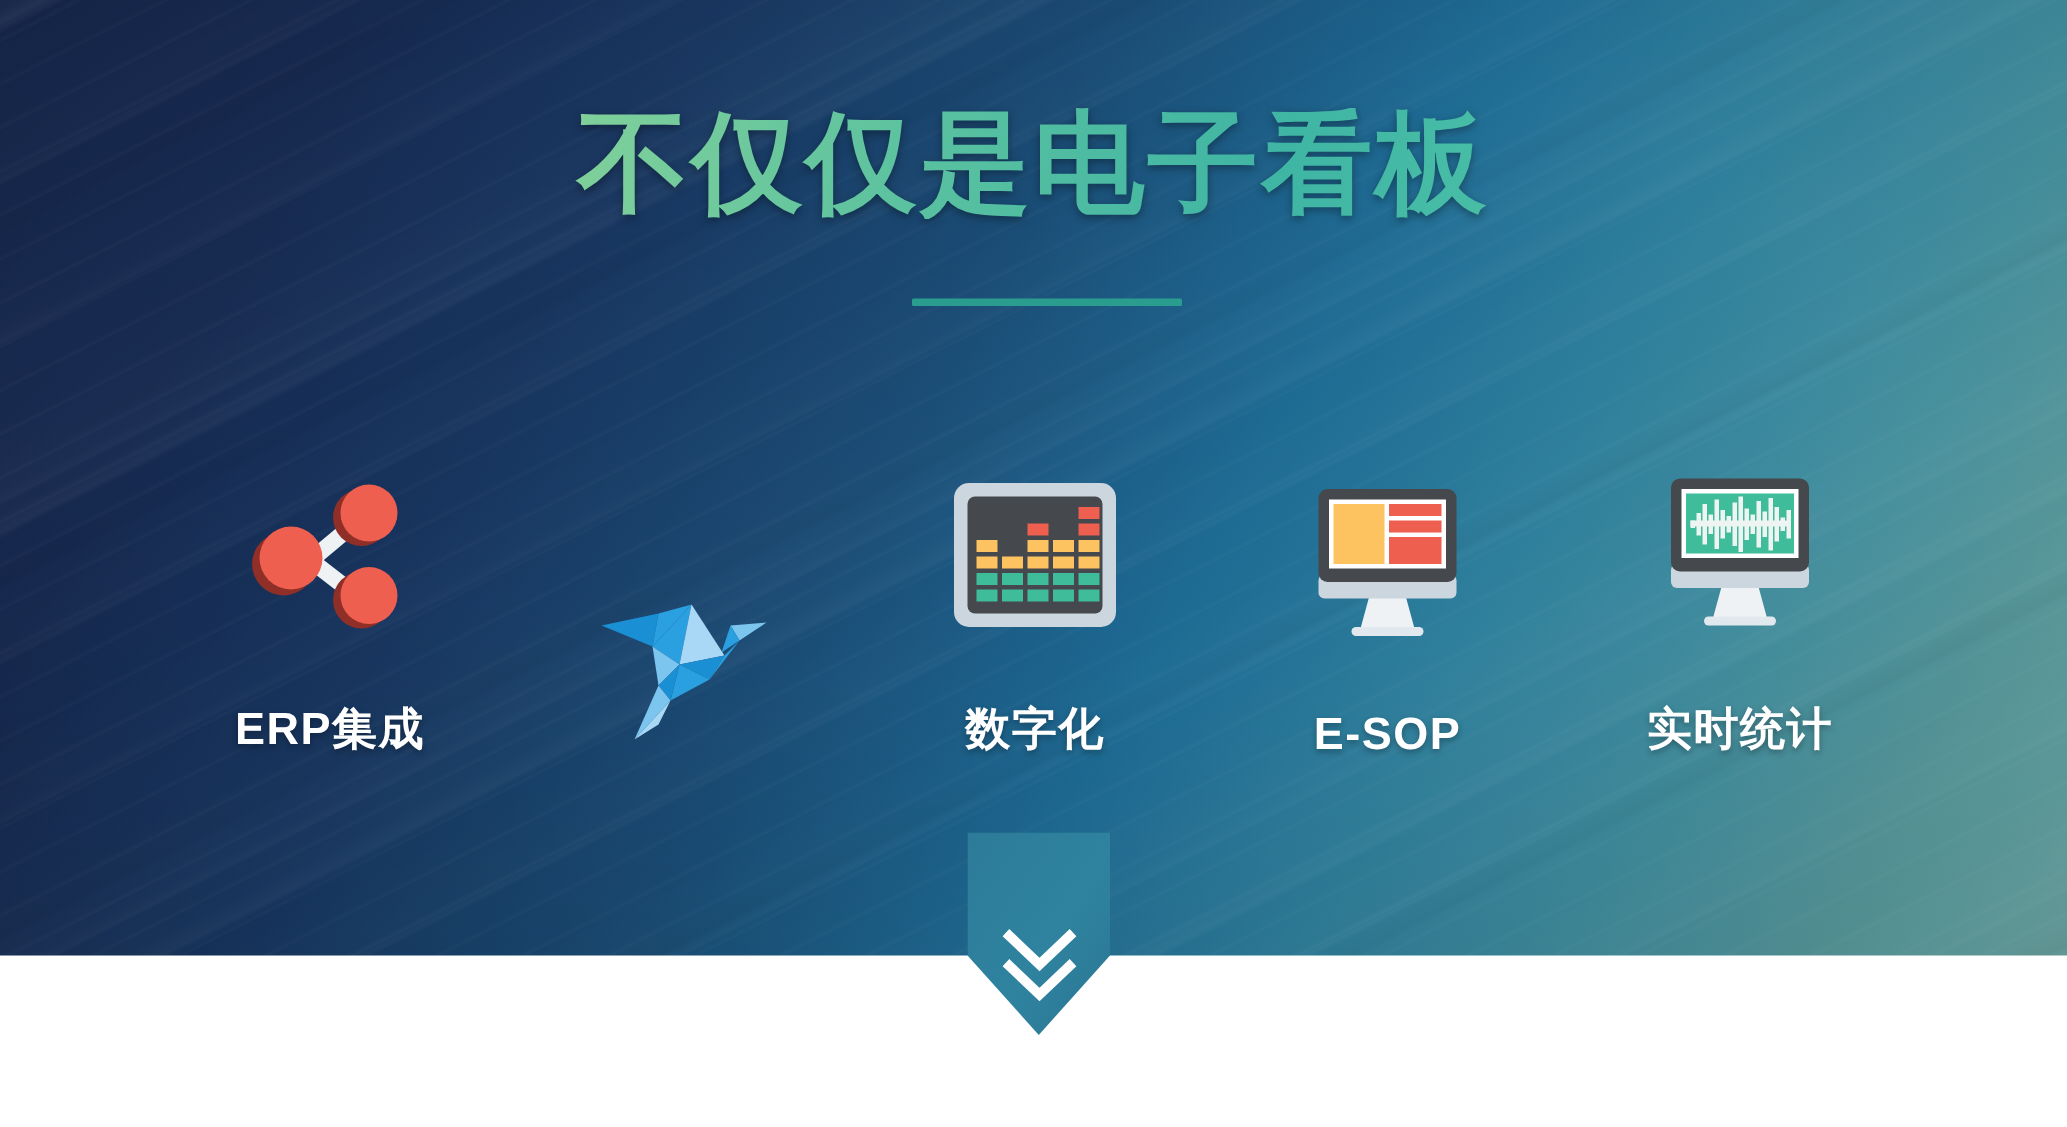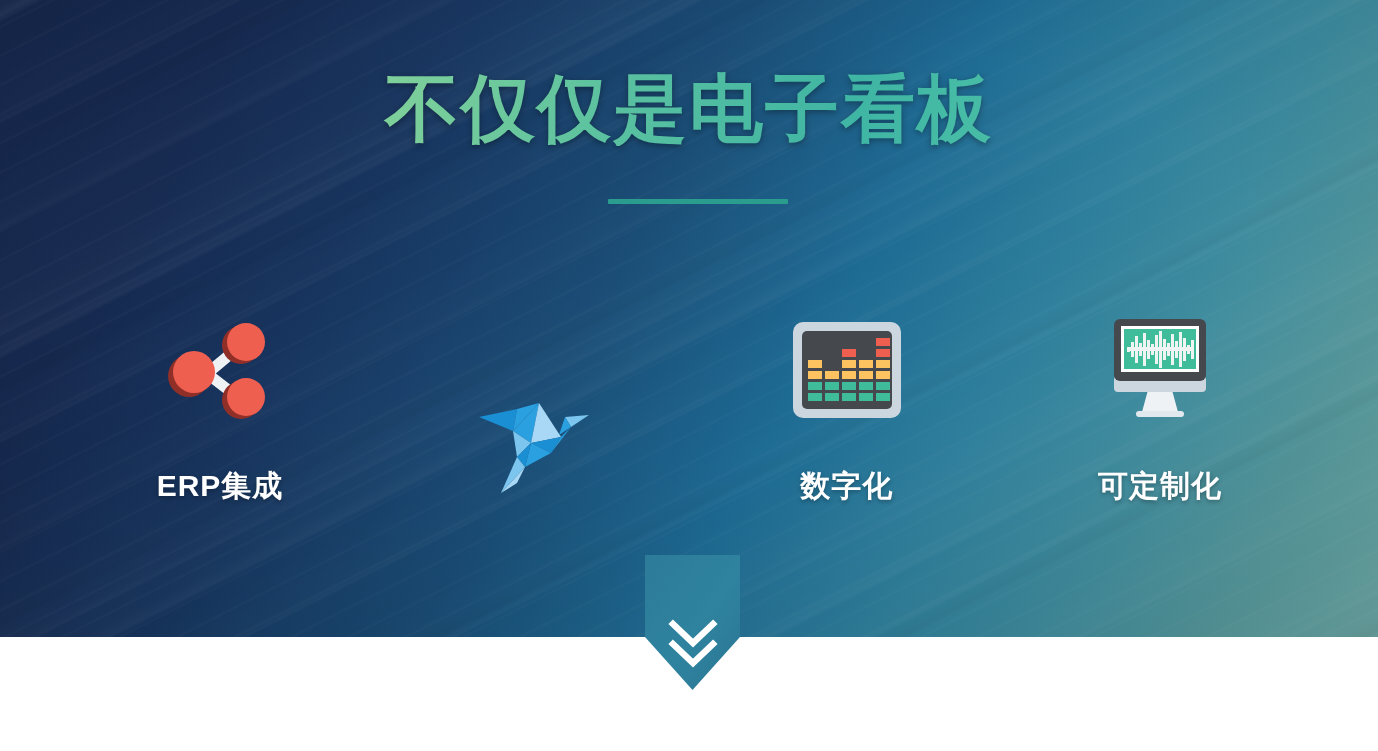--- a/index.html
+++ b/index.html
@@ -288,20 +288,41 @@
               <rect x="83" y="49" width="14" height="8" fill="#fcc360"></rect>
               <rect x="83" y="38" width="14" height="8" fill="#fcc360"></rect>
               <rect x="83" y="27" width="14" height="8" fill="#ee5f50"></rect>
               <rect x="83" y="16" width="14" height="8" fill="#ee5f50"></rect>
             </g>
           </svg>
         </div>
         <div class="feature-label">数字化</div>
       </div>
 
+      <div class="feature">
+        <div class="icon-box">
+          <svg width="104" height="112" viewBox="0 0 104 112">
+
+            <polygon points="40,76 64,76 70,98 34,98" fill="#eef2f5"></polygon>
+            <rect x="28" y="97" width="48" height="6" rx="3" fill="#e2e9ee"></rect>
+
+            <rect x="6" y="62" width="92" height="16" rx="4" fill="#ccd6de"></rect>
+
+            <rect x="6" y="5" width="92" height="62" rx="6" fill="#45484d"></rect>
+            <rect x="13" y="12" width="78" height="46" fill="#ffffff"></rect>
+
+            <rect x="16" y="15" width="34" height="40" fill="#fcc360"></rect>
+
+            <rect x="53" y="15" width="35" height="8" fill="#ee5f50"></rect>
+            <rect x="53" y="26" width="35" height="8" fill="#ee5f50"></rect>
+            <rect x="53" y="37" width="35" height="18" fill="#ee5f50"></rect>
+          </svg>
+        </div>
+        <div class="feature-label">E-SOP</div>
+      </div>
 
       <div class="feature">
         <div class="icon-box">
           <svg width="104" height="112" viewBox="0 0 104 112">
 
             <polygon points="40,76 64,76 70,98 34,98" fill="#eef2f5"></polygon>
             <rect x="28" y="97" width="48" height="6" rx="3" fill="#e2e9ee"></rect>
 
             <rect x="6" y="62" width="92" height="16" rx="4" fill="#ccd6de"></rect>
 
@@ -325,21 +346,21 @@
               <rect x="67" y="27" width="3" height="17"></rect>
               <rect x="71" y="18" width="3" height="35"></rect>
               <rect x="75" y="24" width="3" height="23"></rect>
               <rect x="79" y="31" width="3" height="9"></rect>
               <rect x="83" y="26" width="3" height="19"></rect>
 
               <rect x="19" y="33" width="67" height="4"></rect>
             </g>
           </svg>
         </div>
-        <div class="feature-label">可定制化</div>
+        <div class="feature-label">实时统计</div>
       </div>
 
     </div>
   </div>
 
   <div class="scroll-tab">
     <svg class="tri" viewBox="0 0 95 135">
       <defs>
         <linearGradient id="tabgrad" x1="0" y1="0" x2="1" y2="1">
           <stop offset="0%" stop-color="#2c7b99"></stop>

